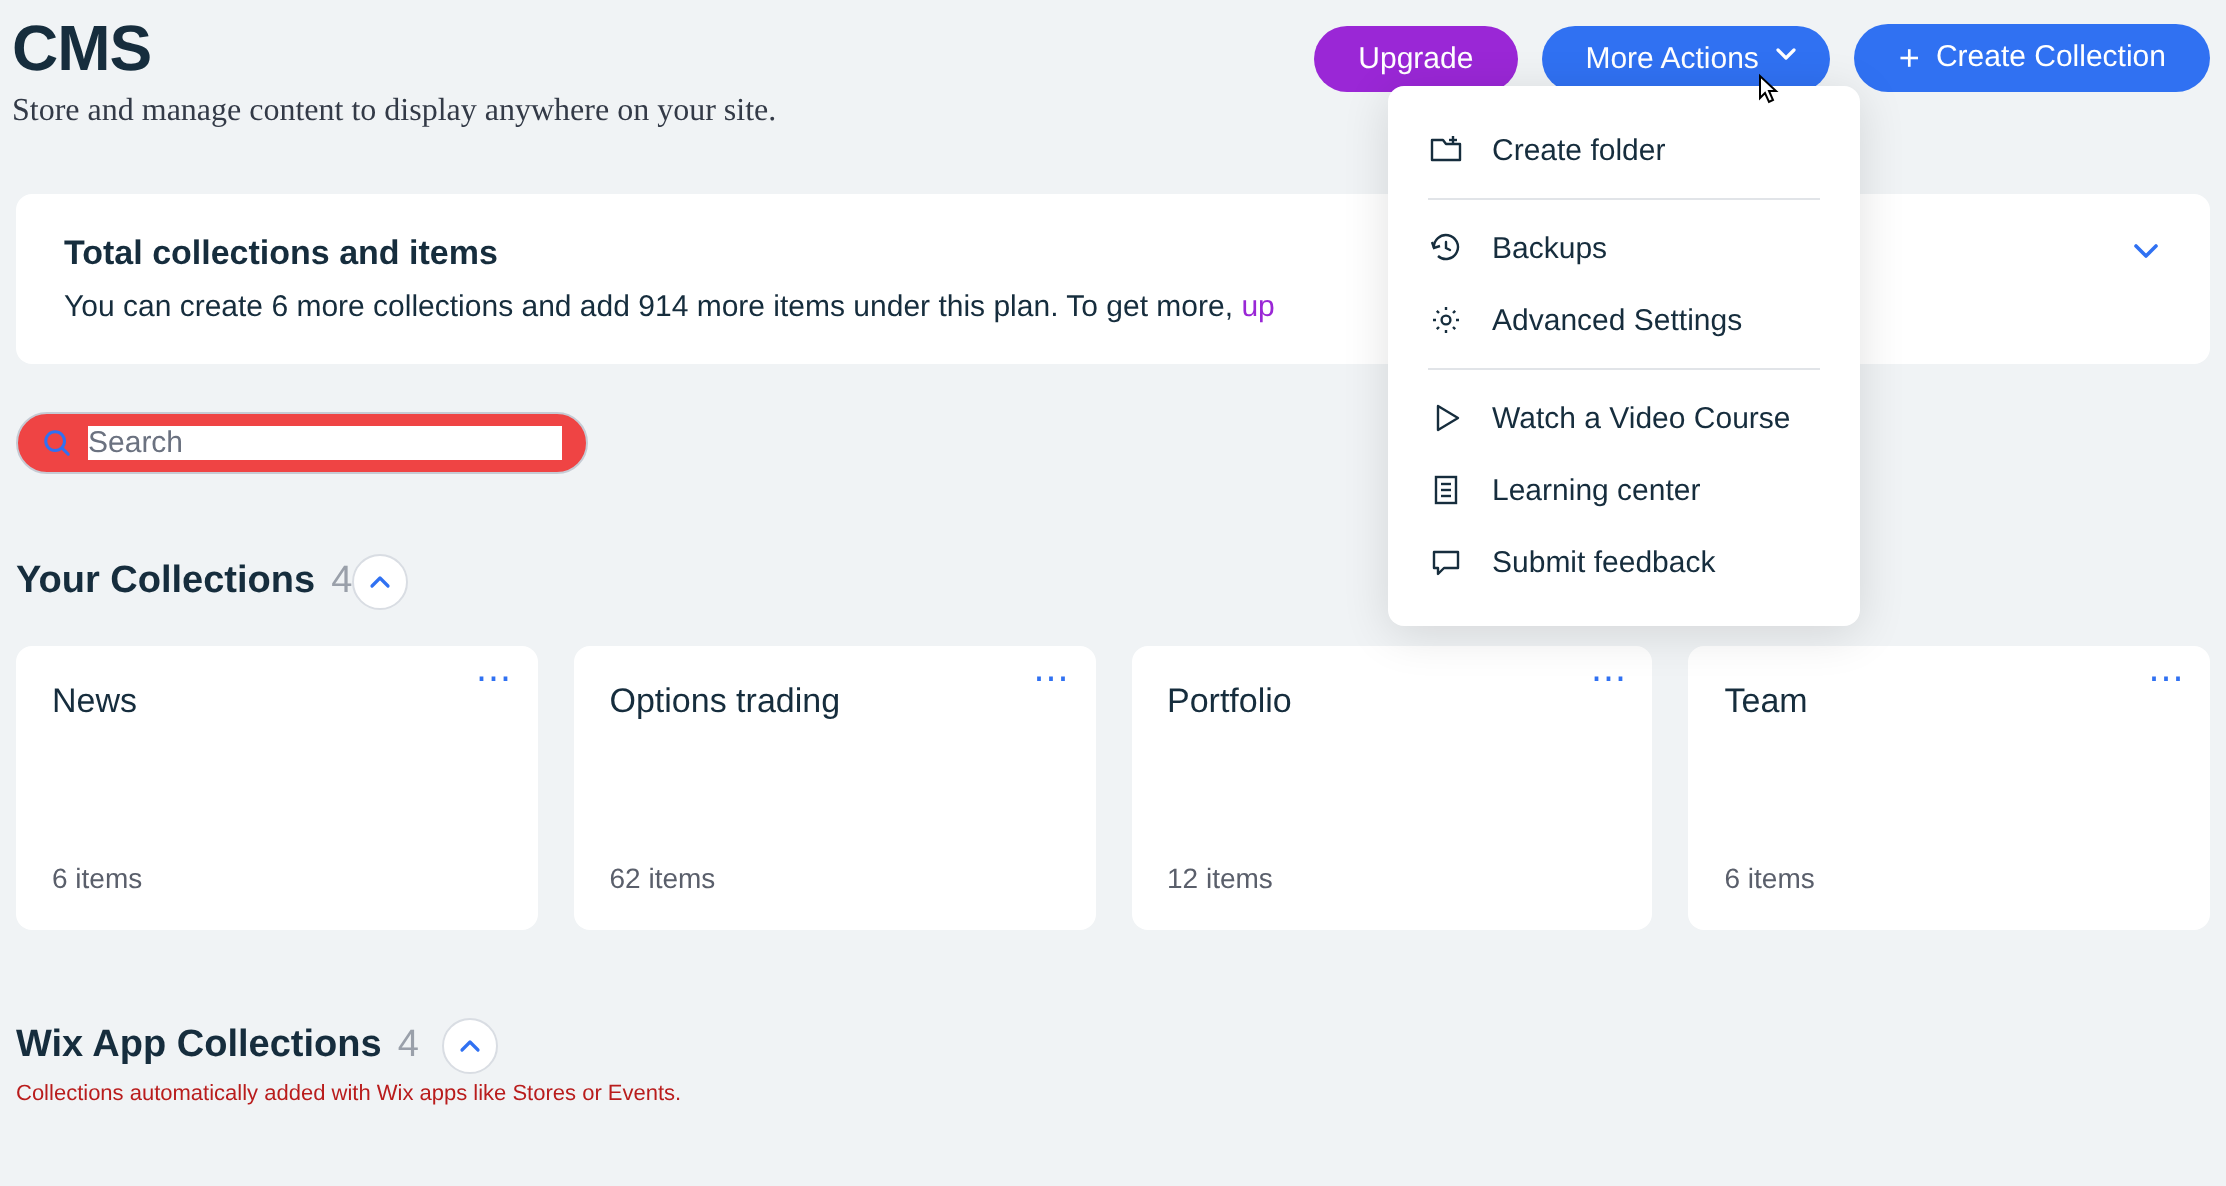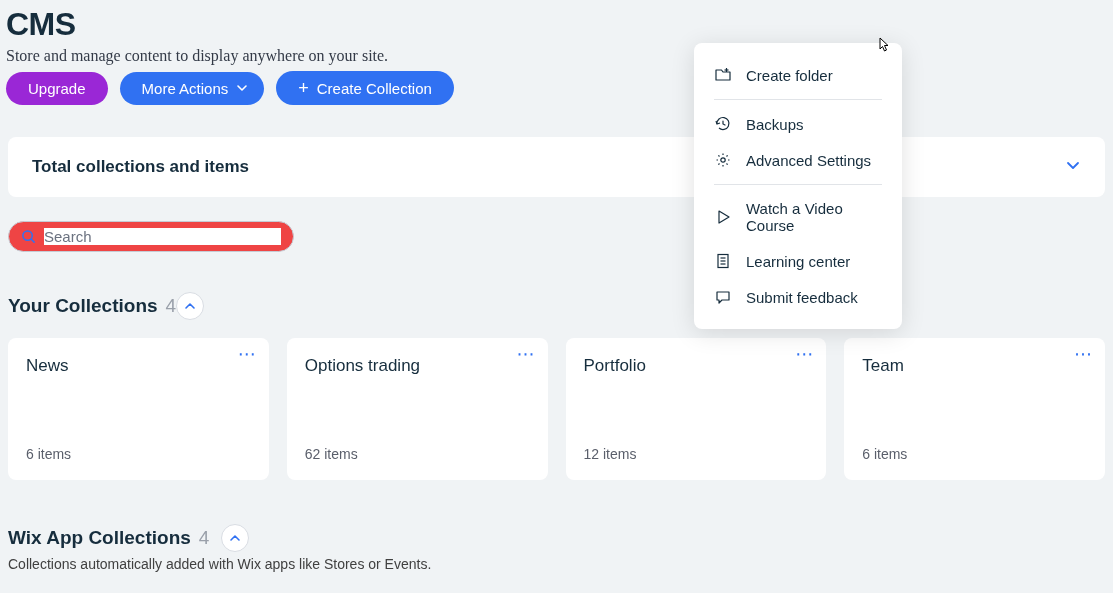--- a/index.html
+++ b/index.html
@@ -14,21 +14,20 @@
       width: 1113px;
       height: 593px;
       overflow: hidden;
       position: relative;
     }
     .header {
       display: flex;
       justify-content: space-between;
       align-items: flex-start;
       padding: 6px 8px 0 6px;
-      flex-direction: column;
     }
     .title-block {
       display: flex;
       flex-direction: column;
     }
     .page-title {
       font-size: 32px;
       font-weight: 800;
       color: #162d3d;
       letter-spacing: -0.5px;
@@ -40,21 +39,20 @@
       font-family: Liberation Serif, serif;
     }
     .header-actions {
       display: flex;
       gap: 12px;
       align-items: center;
       margin-top: 6px;
     }
     .btn {
       display: inline-flex;
-      align-items: center;
       gap: 8px;
       padding: 8px 22px;
       border-radius: 20px;
       font-size: 15px;
       font-weight: 400;
       border: none;
       cursor: pointer;
       color: #fff;
       white-space: nowrap;
     }
@@ -146,22 +144,22 @@
       font-size: 19px;
       font-weight: 700;
       color: #162d3d;
     }
     .section-count {
       font-size: 19px;
       color: #9aa0aa;
       font-weight: 500;
     }
     .section-subtitle {
-      font-size: 14px;
-      color: #404040;
+      font-size: 11px;
+      color: #b91c1c;
       margin: 4px 8px 0 8px;
     }
     .collapse-btn {
       width: 28px;
       height: 28px;
       border-radius: 50%;
       background: #fff;
       border: 1px solid #d9dde3;
       display: flex;
       align-items: center;
@@ -202,21 +200,21 @@
       color: #3071f2;
       font-size: 18px;
       letter-spacing: 1px;
       cursor: pointer;
       line-height: 0.5;
     }
     .dropdown {
       position: absolute;
       top: 43px;
       left: 694px;
-      width: 208px;
+      width: 236px;
       background: #fff;
       border-radius: 8px;
       box-shadow: 0 4px 24px rgba(0,0,0,0.12);
       padding: 14px 0;
       z-index: 10;
     }
     .dropdown-item {
       display: flex;
       align-items: center;
       gap: 14px;
@@ -273,20 +271,23 @@
     <button class="btn btn-create">
       <span class="plus-icon">+</span>
       <span>Create Collection</span>
     </button>
   </div>
 </div>
 
 <div class="banner">
   <div class="banner-left">
     <div class="banner-title">Total collections and items</div>
+    <div class="banner-text">
+      <span>You can create 6 more collections and add 914 more items under this plan. To get more, </span><span class="banner-link">up</span>
+    </div>
   </div>
   <div class="banner-caret">
     <svg width="16" height="16" viewBox="0 0 16 16">
         <path d="M3 6 L8 11 L13 6" stroke="#3071f2" stroke-width="1.8" fill="none" stroke-linecap="round" stroke-linejoin="round"></path>
       </svg>
   </div>
 </div>
 
 <div class="search-wrap">
   <div class="search">

